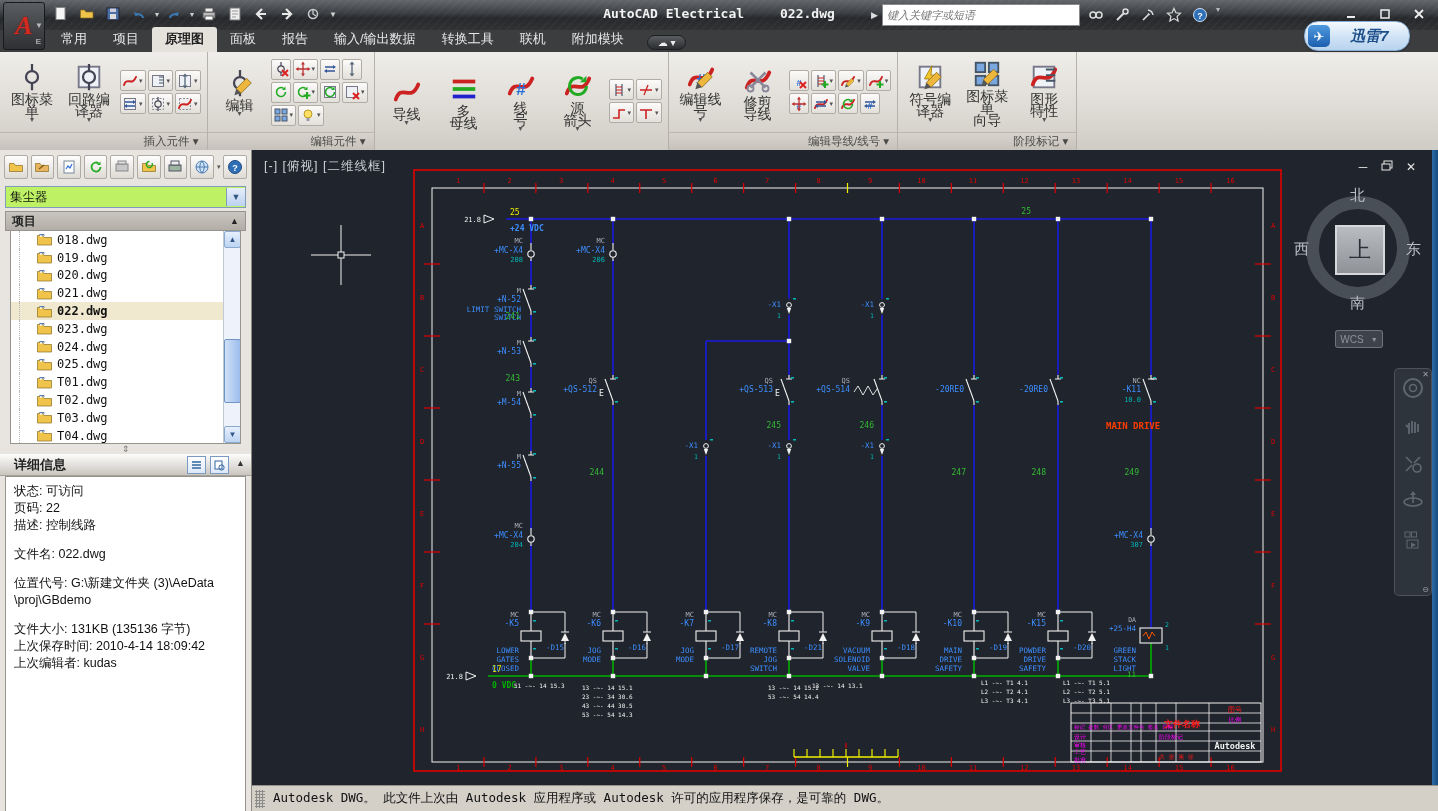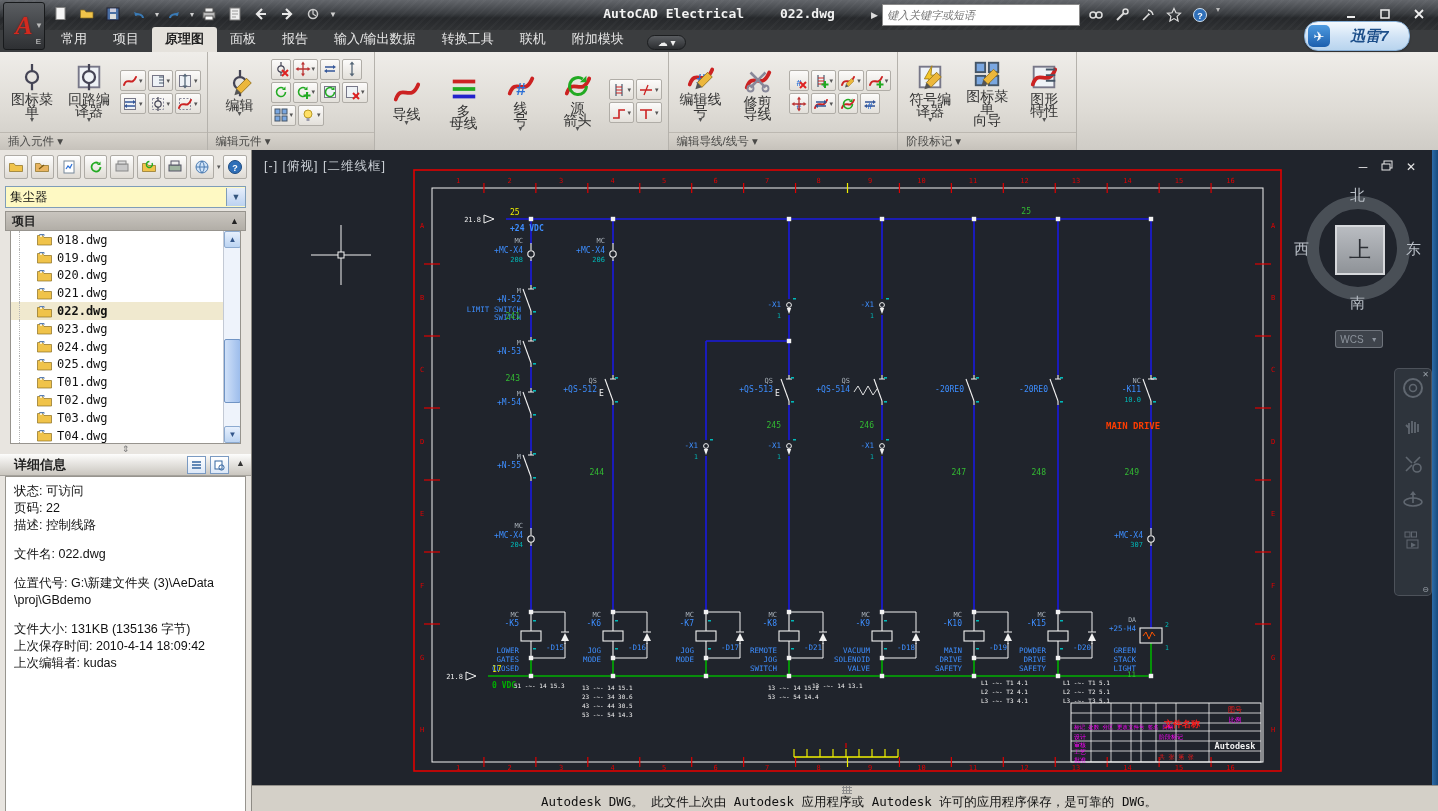--- a/index.html
+++ b/index.html
@@ -35,21 +35,21 @@
   .rtab{padding:3px 13px 4px;color:#e7e7e7;font-size:13px;cursor:pointer;white-space:nowrap;text-align:center;}
   .rtab.active{background:#e5e2dc;color:#222;border-radius:3px 3px 0 0;font-weight:bold;}
   #cloudbtn{margin:0 0 2px 10px;background:linear-gradient(#5a5d61,#2b2d30);border:1px solid #1c1e20;border-radius:8px;
     color:#eee;font-size:10px;padding:1px 10px;cursor:pointer;}
   
   #ribbon{position:absolute;left:0;top:52px;width:1438px;height:98px;
     background:linear-gradient(#efede9,#dedbd5 60%,#cfccc6);border-bottom:1px solid #8e8b85;display:flex;}
   .rpanel{height:98px;border-right:1px solid #b5b2ac;display:flex;flex-direction:column;box-sizing:border-box;}
   .rpanel-content{flex:1;display:flex;align-items:center;padding:2px 6px;gap:5px;}
   .rpanel-caption{height:17px;background:linear-gradient(#d8d4cd,#c6c2bb);color:#4a4a48;font-size:11.5px;
-    text-align:left;line-height:16px;border-top:1px solid #bcb8b1;cursor:pointer;white-space:nowrap;padding:0 8px;}
+    text-align:right;line-height:16px;border-top:1px solid #bcb8b1;cursor:pointer;white-space:nowrap;padding:0 8px;}
   .bigbtn{width:52px;display:flex;flex-direction:column;align-items:center;cursor:pointer;border-radius:2px;padding:1px 0;}
   .bb-label{font-size:14px;color:#333;text-align:center;line-height:12px;white-space:pre-line;margin-top:1px;}
   .bb-caret{color:#555;font-size:8px;line-height:6px;}
   .smallgrid{display:flex;flex-direction:column;gap:2px;justify-content:center;}
   .smallrow{display:flex;gap:2px;align-items:center;}
   .smallbtn{display:flex;align-items:center;border:1px solid #b0ada7;background:linear-gradient(#fcfbfa,#e3e0da);
     border-radius:2px;padding:0 1px;height:19px;cursor:pointer;}
   .sb-caret{color:#555;font-size:7px;margin:0 1px;}
   #xunlei{position:absolute;right:28px;top:21px;width:104px;height:28px;border-radius:14px;cursor:pointer;
     background:linear-gradient(#f4f9fe,#cfe2f5 55%,#b8d4ee);border:1px solid #86aed6;display:flex;align-items:center;box-shadow:0 1px 2px rgba(0,0,0,.25);}
@@ -58,21 +58,21 @@
   #xunlei .xtext{flex:1;text-align:center;color:#1d4f8a;font-weight:bold;font-size:15px;font-style:italic;}
   
   #pm{position:absolute;left:0;top:150px;width:252px;height:661px;background:#e8e5e0;border-right:1px solid #8e8b85;box-sizing:border-box;}
   .pmheader{height:21px;background:linear-gradient(#fdfdfc,#cac6bf);border-bottom:1px solid #a5a29c;
     display:flex;align-items:center;font-weight:bold;color:#222;font-size:13px;padding-left:14px;position:relative;}
   .grip{position:absolute;left:3px;top:3px;width:6px;height:15px;
     background-image:radial-gradient(circle,#8b8b8b 1px,transparent 1.2px);background-size:3px 3px;}
   #pmtoolbar{display:flex;gap:3px;padding:5px 4px;align-items:center;}
   .pmbtn{width:24px;height:22px;border:1px solid #aeaba5;border-radius:2px;background:linear-gradient(#fefefe,#dedad3);
     display:flex;align-items:center;justify-content:center;cursor:pointer;}
-  #pmcombo{margin:2px 5px;height:20px;border:1px solid #7f9db9;background:#fef9c3;display:flex;align-items:center;}
+  #pmcombo{margin:2px 5px;height:20px;border:1px solid #7f9db9;background:#bef264;display:flex;align-items:center;}
   #pmcombo .cval{flex:1;padding-left:4px;font-size:12.5px;color:#111;}
   #pmcombo .cbtn{width:18px;height:18px;margin:0;background:linear-gradient(#e6eefb,#bcd2f0);border-left:1px solid #7f9db9;
     color:#35567e;font-size:9px;display:flex;align-items:center;justify-content:center;cursor:pointer;}
   #treeheader{margin:3px 5px 0;height:18px;background:linear-gradient(#c9c5bf,#b2aea7);border:1px solid #97948e;
     display:flex;align-items:center;font-weight:bold;font-size:12px;color:#222;padding:0 6px;}
   #treeheader .sp{flex:1;}
   #filelist{position:relative;margin:0 10px;height:212px;background:#fff;border:1px solid #97948e;border-top:none;overflow:hidden;}
   .fitem{display:flex;align-items:center;height:17.8px;padding-left:26px;font-size:12px;color:#111;cursor:pointer;position:relative;}
   .fitem .dots{position:absolute;left:8px;top:0;height:100%;border-left:1px dotted #b5b5b5;}
   .fitem .flabel{margin-left:5px;font-family:"DejaVu Sans Mono","Liberation Mono",monospace;font-size:12px;}
@@ -109,21 +109,21 @@
     display:flex;align-items:center;justify-content:center;gap:7px;cursor:pointer;}
   
   #navbar{position:absolute;left:1142px;top:218px;width:36px;height:226px;background:rgba(84,92,104,.28);
     border:1px solid rgba(170,176,184,.25);border-radius:5px;}
   .navitem{width:36px;height:38px;display:flex;align-items:center;justify-content:center;opacity:.55;cursor:pointer;}
   #navclose{position:absolute;right:2px;top:1px;color:#99a0a8;font-size:8px;cursor:pointer;}
   #navcollapse{position:absolute;right:2px;bottom:1px;color:#99a0a8;font-size:8px;cursor:pointer;}
   
   #rightedge{position:absolute;right:0;top:150px;width:6px;height:661px;background:linear-gradient(90deg,#2d6ca8,#174a7c);}
   
-  #statusbar{position:absolute;left:252px;top:785px;width:1186px;height:26px;background:#d4d0c8;border-top:1px solid #94918b;box-sizing:border-box;display:flex;align-items:center;flex-direction:column;}
+  #statusbar{position:absolute;left:252px;top:785px;width:1186px;height:26px;background:#d4d0c8;border-top:1px solid #94918b;box-sizing:border-box;display:flex;align-items:center;}
   #sbgrip{width:10px;height:18px;margin-left:3px;background-image:radial-gradient(circle,#8b8b8b 1px,transparent 1.2px);background-size:3px 3px;}
   #sbtext{margin-left:8px;font-size:12.5px;color:#111;font-family:"DejaVu Sans Mono","Liberation Mono",monospace;white-space:nowrap;}
 </style>
 </head>
 <body>
 
 <div id="app">
 
   <div id="titlebar">
     <div id="qat">

